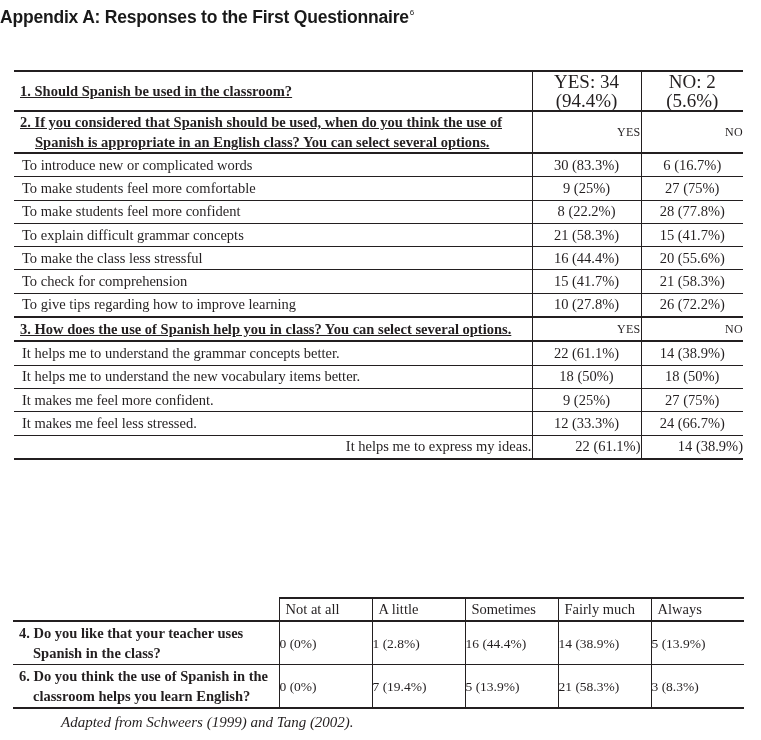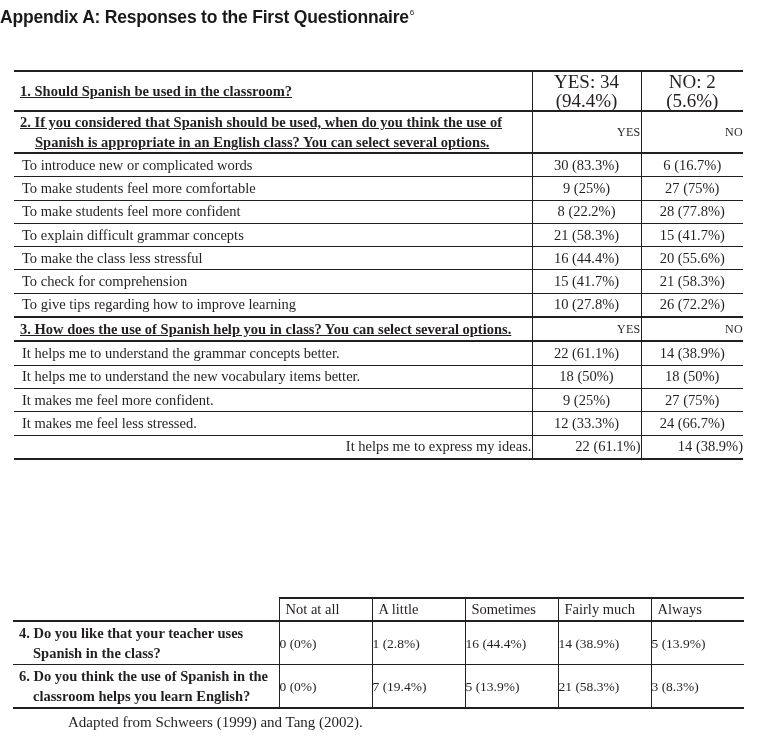--- a/index.html
+++ b/index.html
@@ -129,25 +129,26 @@
       line-height: 20px;
     }
     #t2 td.q .ind { display: block; padding-left: 14px; }
     #t2 td.num {
       border-left: 1.2px solid #231f20;
       font-size: 13.5px;
     }
 
     .footnote {
       position: absolute;
-      left: 68px;
+      left: 61px;
       top: 712px;
       font-size: 15px;
       line-height: 20px;
       color: #231f20;
+      font-style: italic;
     }
   </style>
 </head>
 <body>
 
 <div class="title"><span>Appendix A: Responses to the First Questionnaire</span><sup>6</sup></div>
 
 <table id="t1">
   <colgroup>
       <col class="c1">

